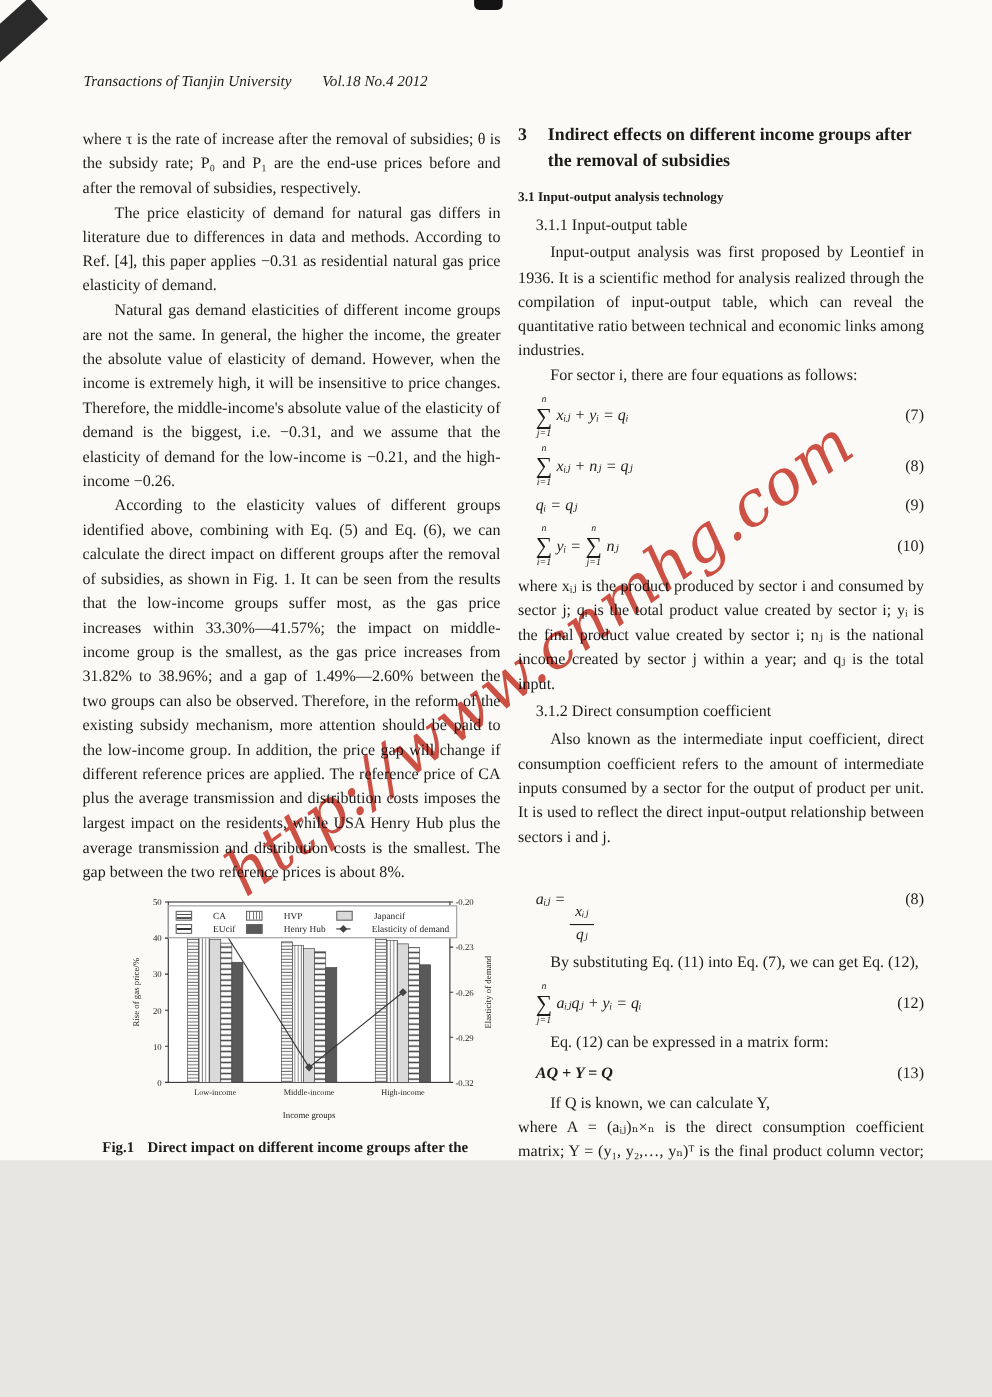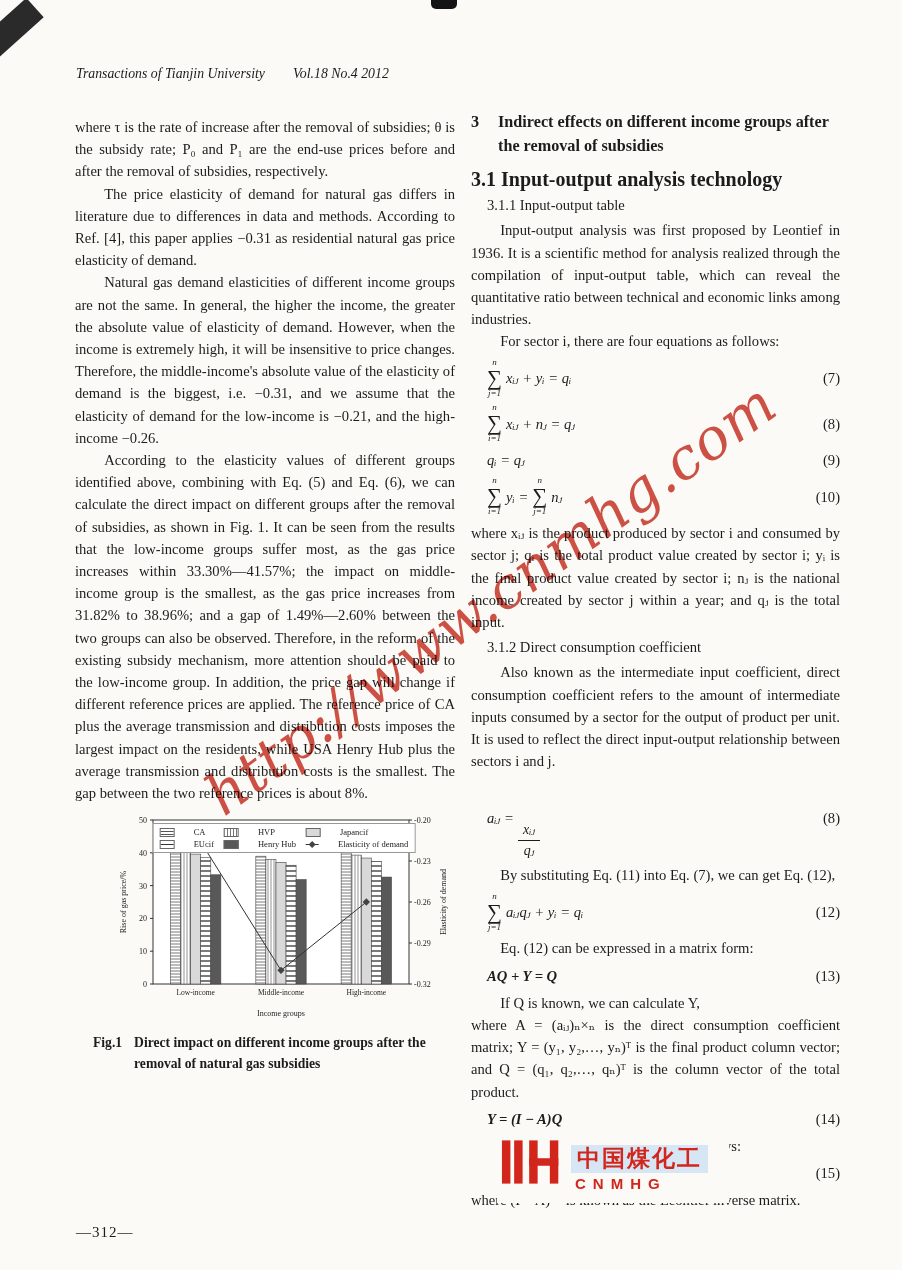--- a/index.html
+++ b/index.html
@@ -1,38 +1,38 @@
 <!DOCTYPE html>
 <html><head>
 <meta charset="utf-8">
 <style>
   html,body{margin:0;padding:0;background:#e8e6e0;}
   .page{
-    position:relative;width:902px;height:1270px;margin:0 auto;
+    position:relative;width:902px;height:1055px;margin:0 auto;
     background:#fbfaf6;overflow:hidden;
     font-family:"Liberation Serif","DejaVu Serif",serif;
     color:#1c1c1c;
   }
   
   .blob-top{position:absolute;left:431px;top:0;width:26px;height:9px;background:#141414;border-radius:0 0 5px 5px;}
   .corner-tl{position:absolute;left:-26px;top:18px;width:70px;height:26px;background:#2a2a2a;transform:rotate(-42deg);}
   
   .running-head{position:absolute;left:76px;top:66px;font-style:italic;font-size:13.8px;}
   .running-head .issue{margin-left:28px;}
   .page-number{position:absolute;left:76px;top:1224px;font-size:15px;letter-spacing:1px;}
   
   .col{position:absolute;font-size:14.6px;line-height:22.2px;text-align:justify;}
   .col-left{left:75px;top:116px;width:380px;}
   .col-right{left:471px;top:110px;width:369px;}
   .para{margin:0;text-indent:2em;}
   .para.noindent{text-indent:0;}
   
   .sec3{display:flex;margin:0 0 10px 0;font-size:16.2px;line-height:24px;font-weight:bold;text-align:left;}
   .sec3 .sec-num{width:27px;flex:none;}
-  .sec31{font-weight:bold;font-size:20px;margin:9px 0 4px 0;text-align:left;}
+  .sec31{font-weight:bold;font-size:12px;margin:9px 0 4px 0;text-align:left;}
   .sec311{font-size:14.6px;margin:3px 16px;text-align:left;}
   
   .equation{display:flex;justify-content:space-between;align-items:center;margin:5px 0 5px 16px;}
   .eq-body{display:inline-flex;align-items:center;gap:4px;font-style:italic;}
   .eq-num{font-style:normal;flex:none;}
   .sigma-block{display:inline-flex;flex-direction:column;align-items:center;line-height:1;font-style:italic;}
   .sigma-block .sigma{font-size:21px;font-style:normal;line-height:1;}
   .sigma-block .lim{font-size:9px;line-height:1.1;}
   .frac{display:inline-flex;flex-direction:column;align-items:center;line-height:1.25;font-size:14px;}
   .frac .numer{border-bottom:1px solid #1c1c1c;padding:0 5px 1px 5px;margin-top:44px;}

